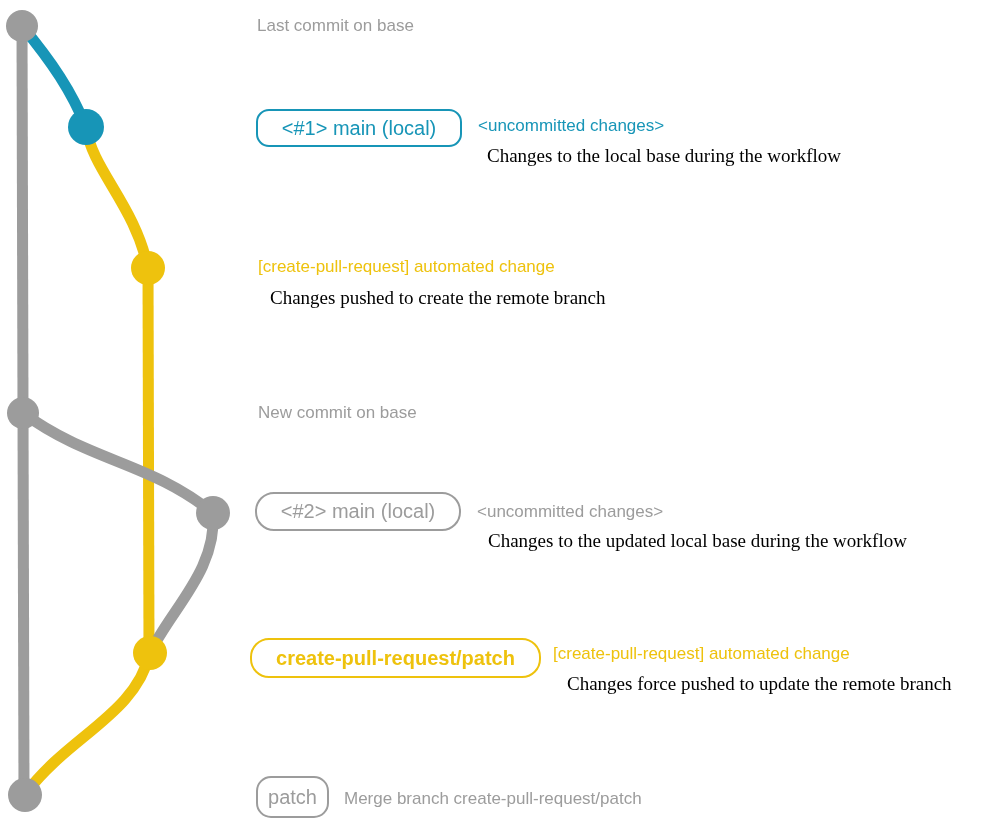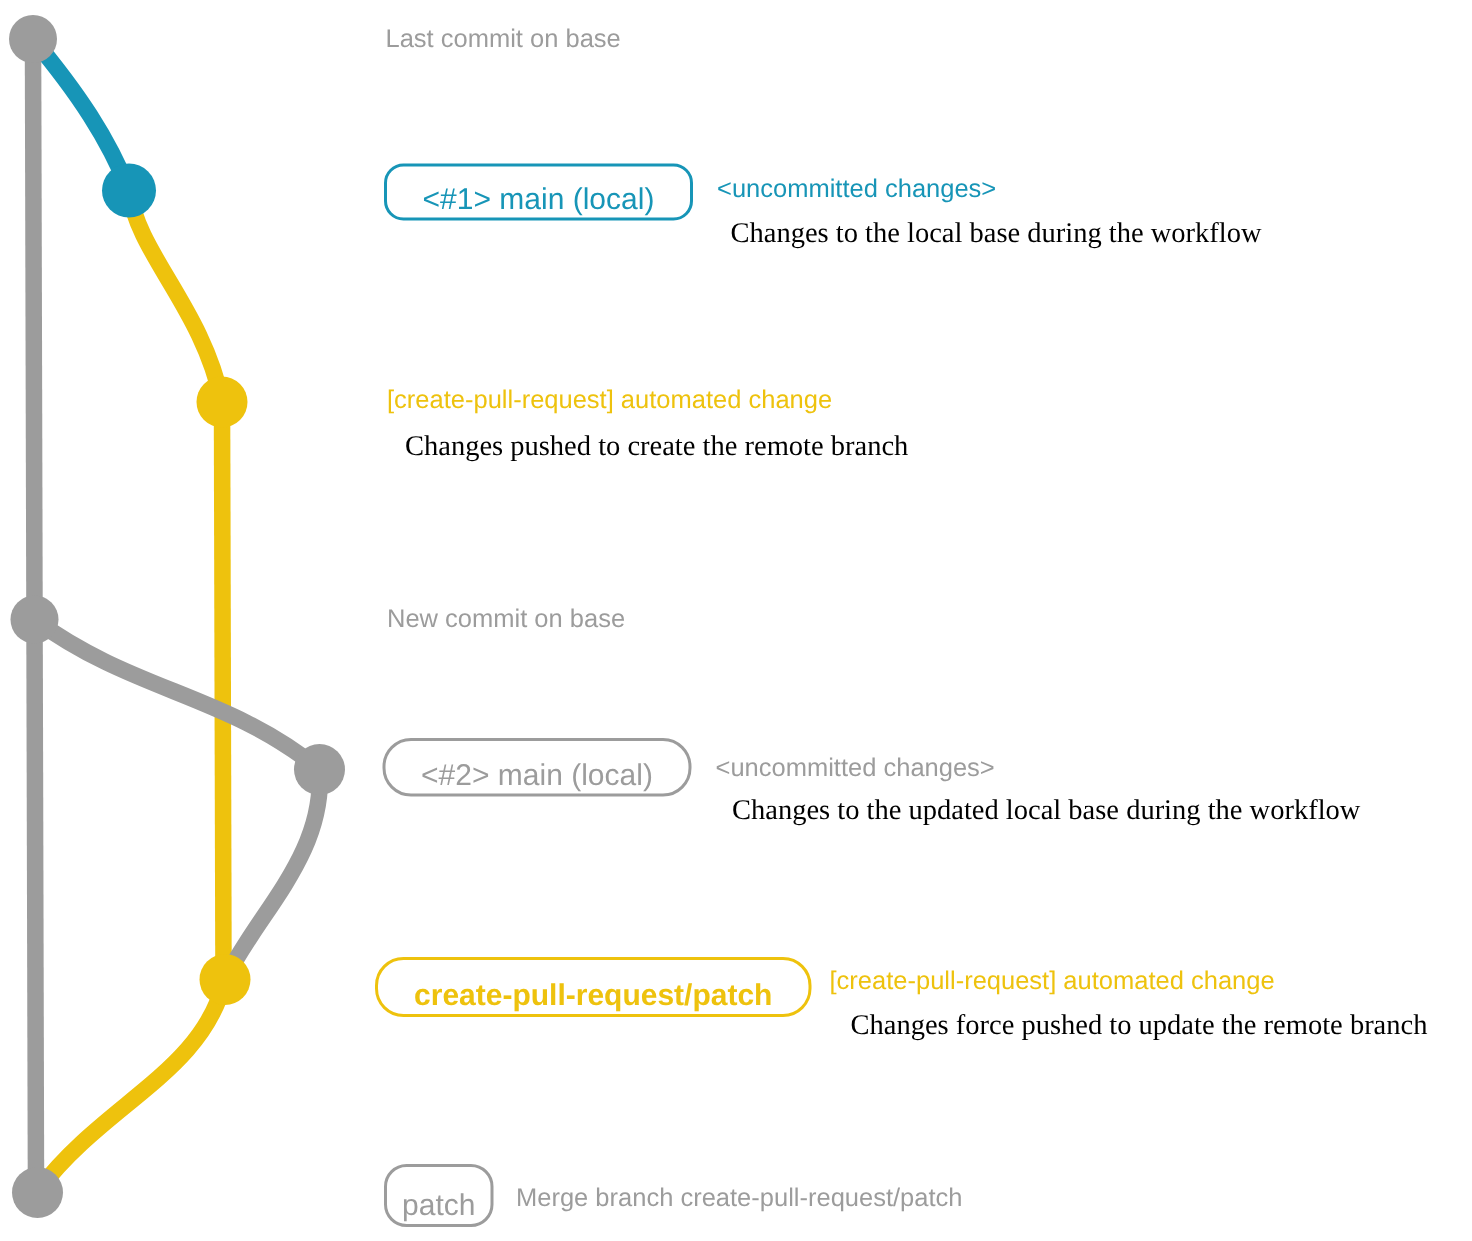--- a/index.html
+++ b/index.html
@@ -38,21 +38,21 @@
     font-family: "Liberation Serif", serif;
     font-size: 19px;
     line-height: 22px;
     color: var(--c-description-text, #000);
     white-space: nowrap;
   }
 
   .branch-badge {
     position: absolute;
     display: flex;
-    align-items: flex-end;
+    align-items: center;
     justify-content: center;
     box-sizing: border-box;
     border: 2px solid;
     font-size: 20px;
     white-space: nowrap;
     background: var(--c-background, #fff);
   }
   .branch-badge.blue   { color: var(--c-blue);   border-color: var(--c-blue); }
   .branch-badge.gray   { color: var(--c-gray);   border-color: var(--c-gray); }
   .branch-badge.yellow { color: var(--c-yellow); border-color: var(--c-yellow); font-weight: bold; }

